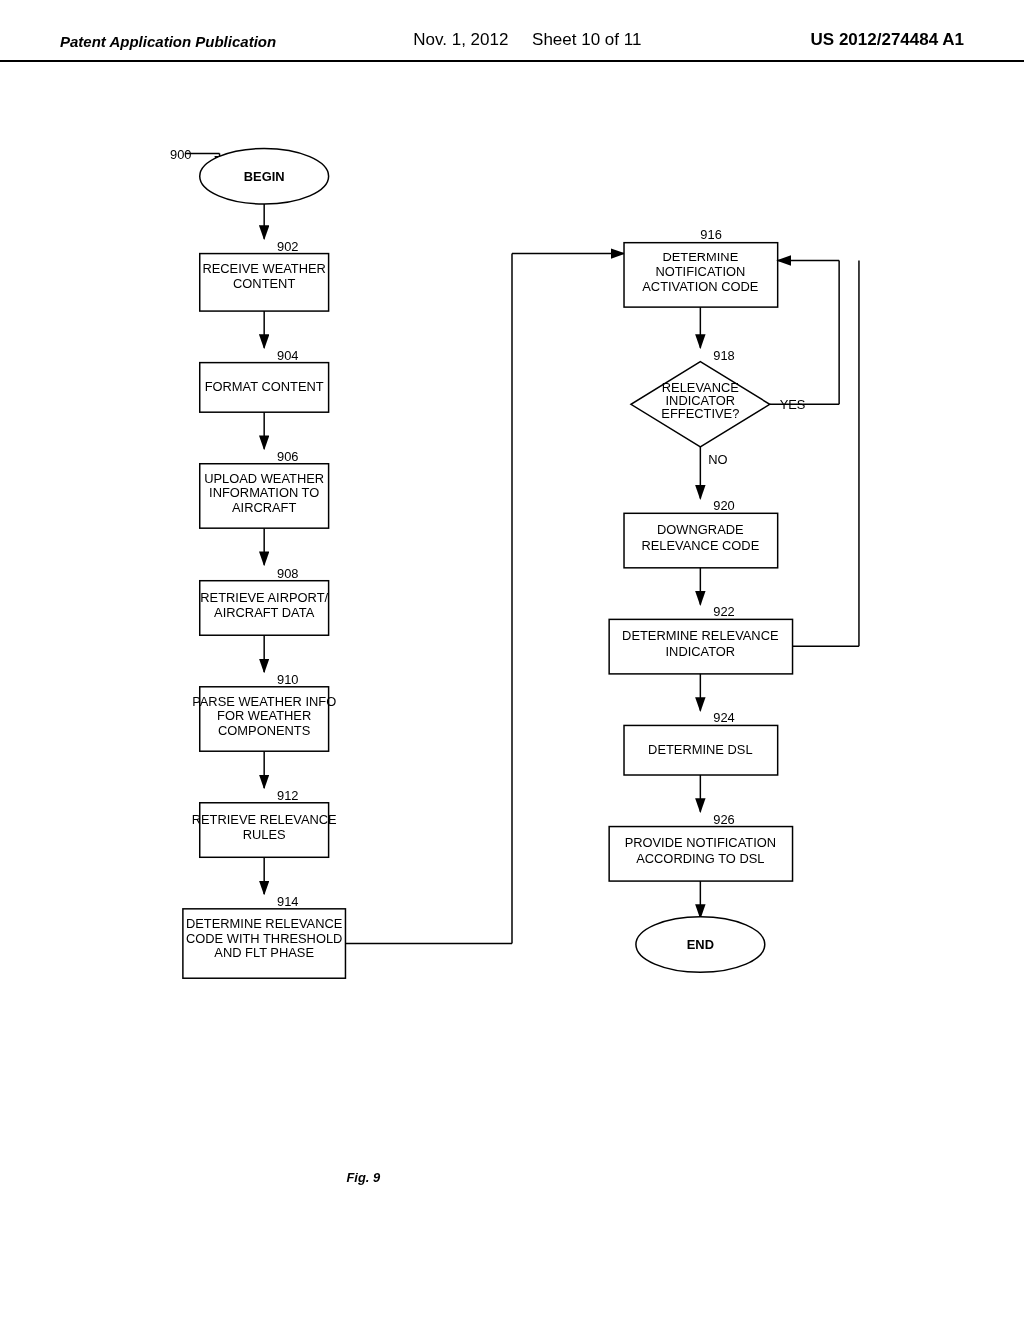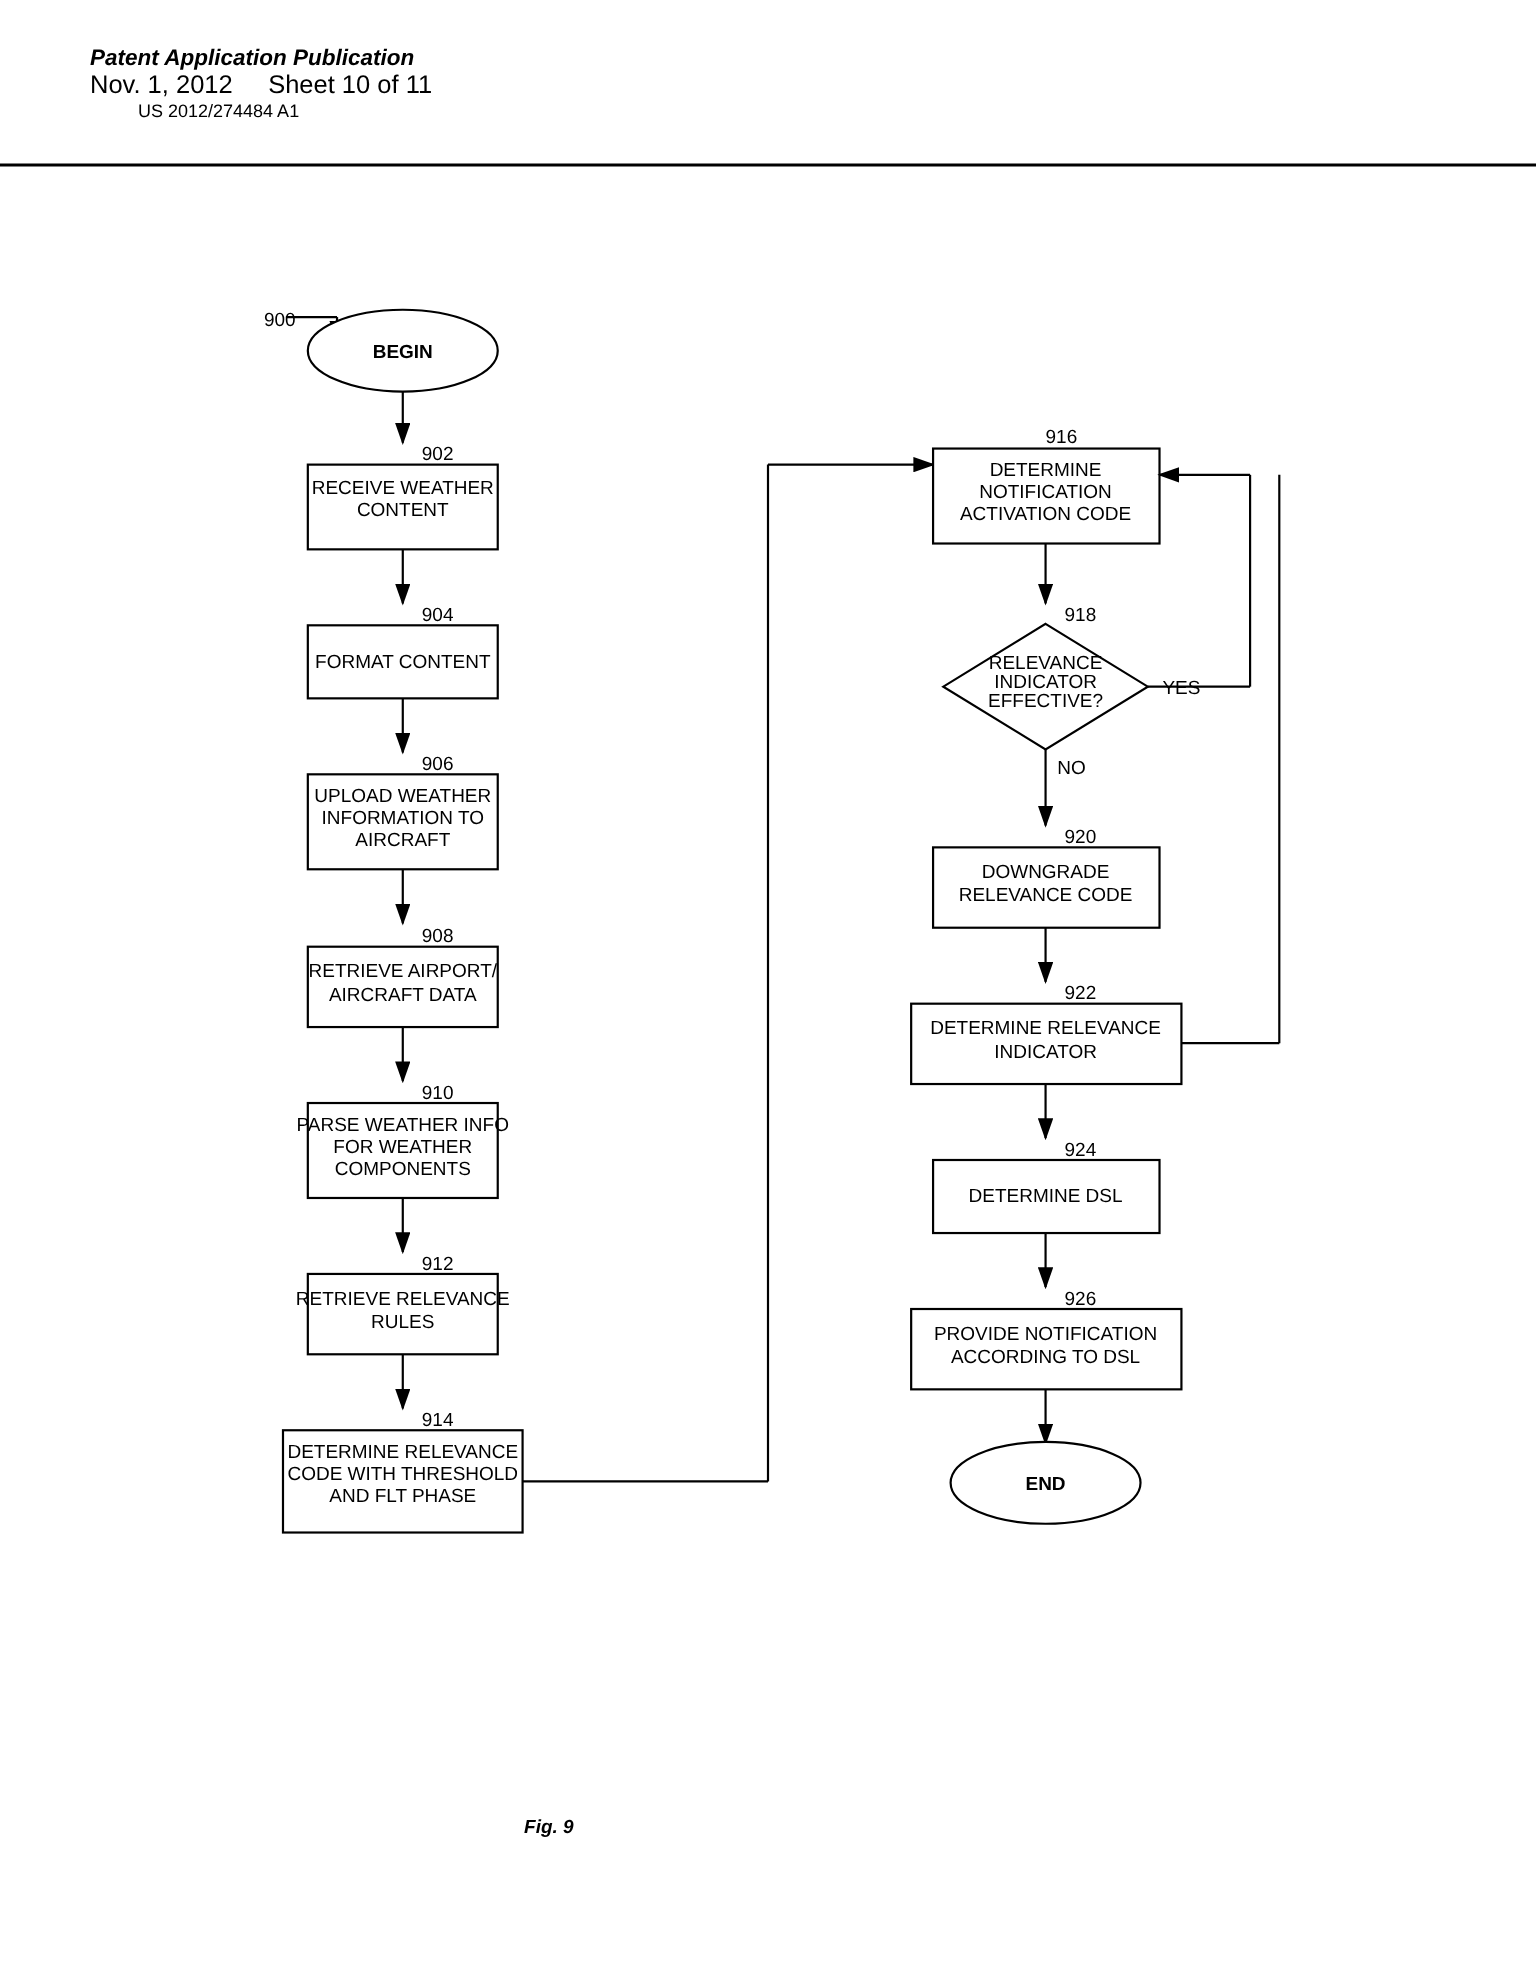--- a/index.html
+++ b/index.html
@@ -7,48 +7,47 @@
       background: #fff;
       font-family: Arial, sans-serif;
       width: 1024px;
       min-height: 1320px;
       position: relative;
     }
 
     .header {
       display: flex;
       justify-content: space-between;
-      align-items: flex-start;
-      padding: 30px 60px 28px 60px;
+      align-items: flex-end;
+      padding: 30px 60px 10px 60px;
       border-bottom: 2px solid #000;
-      flex-direction: column;
     }
 
     .header-left {
       font-size: 15px;
       font-weight: bold;
       font-style: italic;
     }
 
     .header-center {
       font-size: 17px;
       text-align: center;
     }
 
     .header-right {
-      font-size: 12px;
-      font-weight: normal;
+      font-size: 17px;
+      font-weight: bold;
       margin-left: 32px;
     }
 
     .diagram-area {
       position: relative;
       width: 100%;
       height: 1200px;
-      padding: 40px;
+      padding: 30px;
     }
 
     svg {
       width: 100%;
       height: 100%;
     }
 
     text {
       font-family: Arial, sans-serif;
       font-size: 13px;

